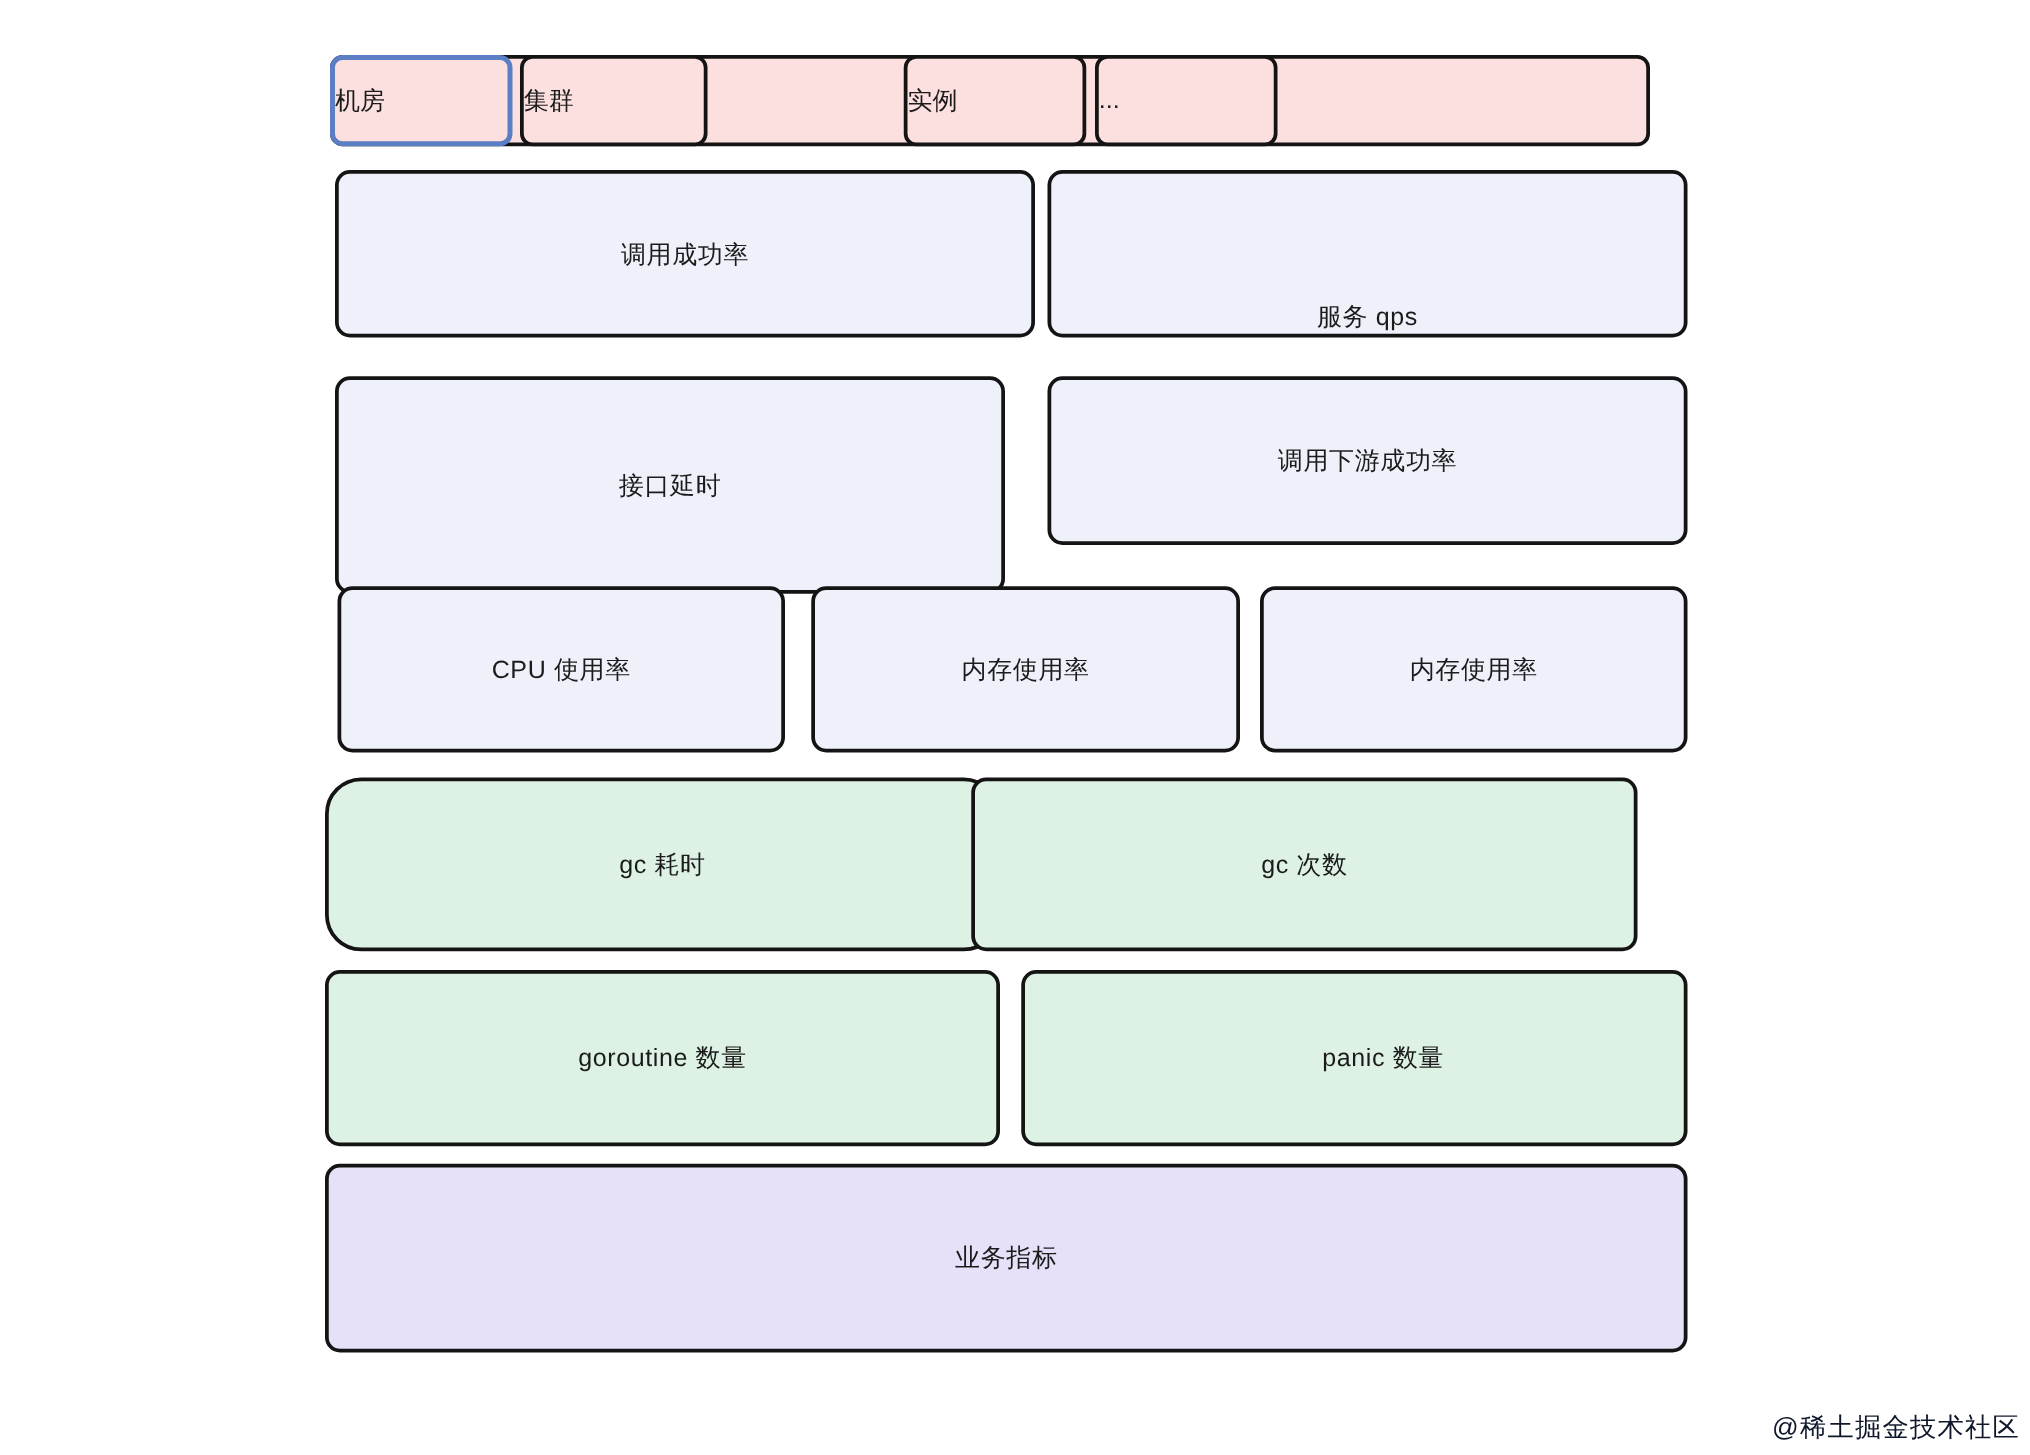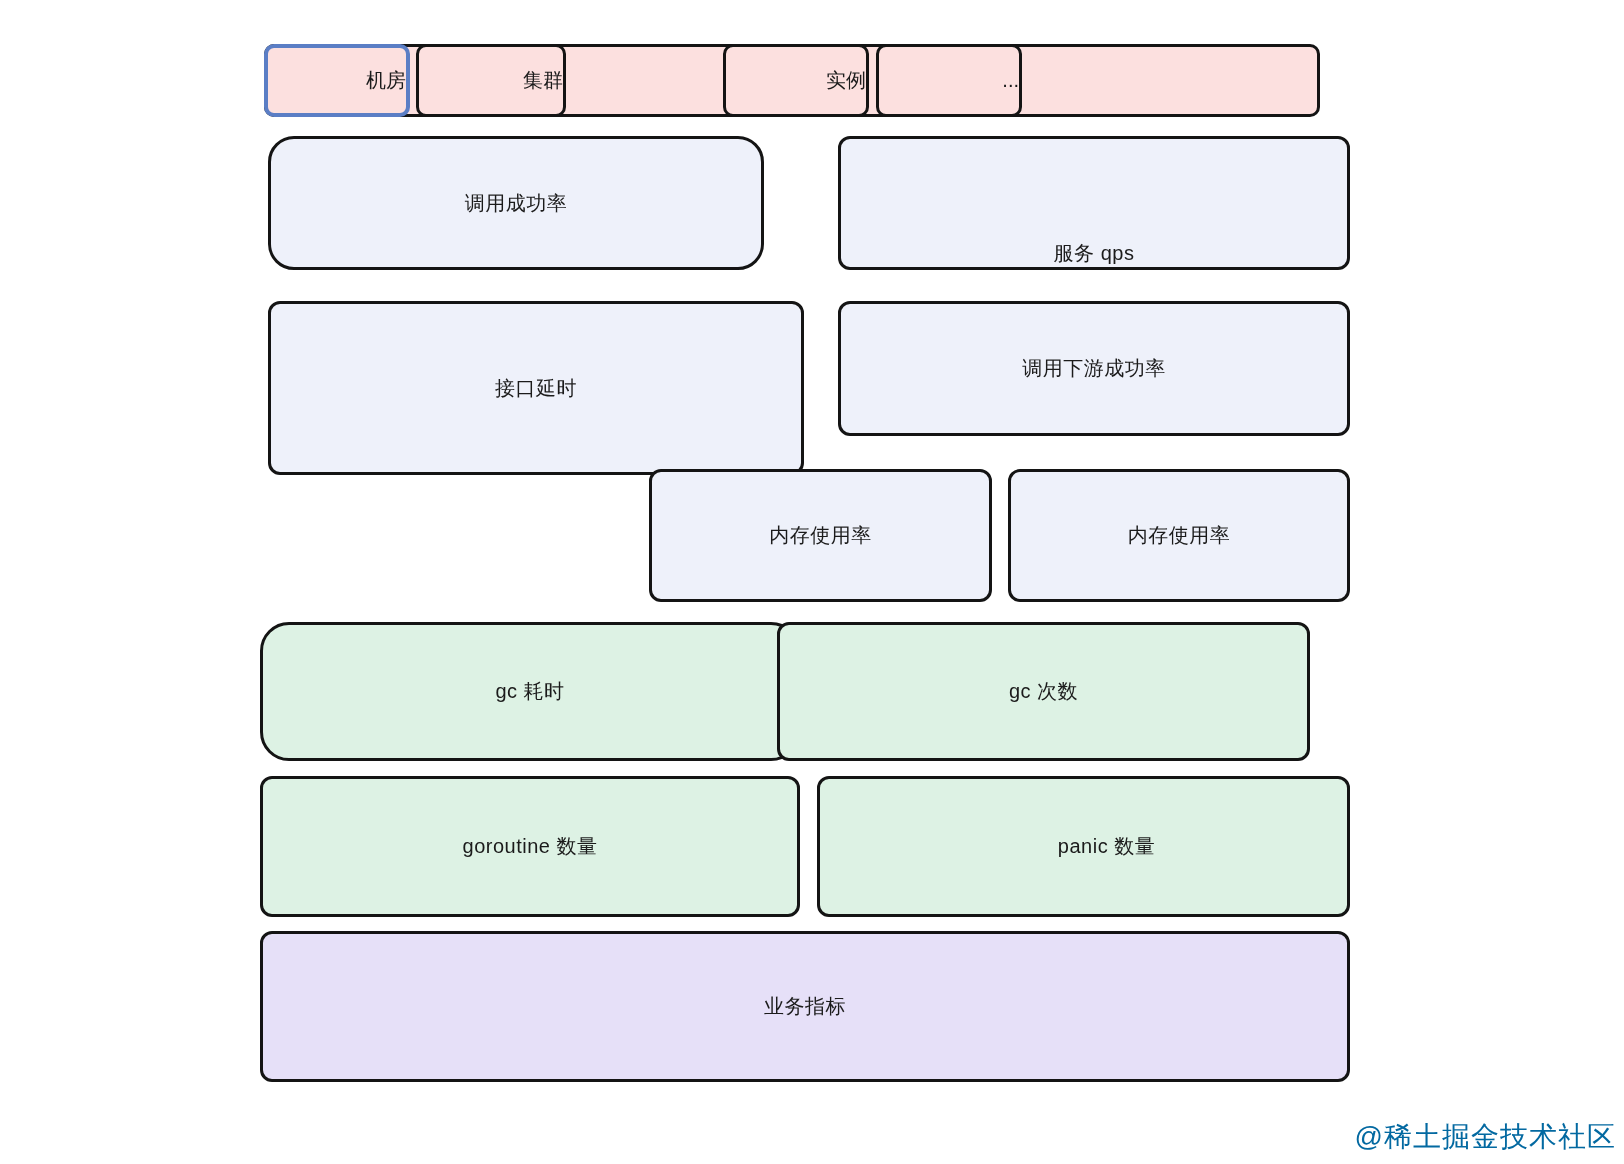--- a/index.html
+++ b/index.html
@@ -40,36 +40,36 @@
   .tab {
     position: absolute;
     box-sizing: border-box;
     top: 44px;
     width: 146px; height: 73px;
     background: #fce0df;
     border: 3px solid #141414;
     border-radius: 10px;
     display: flex;
     align-items: center;
-    justify-content: flex-end;
+    justify-content: flex-start;
     font-size: 20px;
     cursor: pointer;
   }
   .tab.selected {
     border: 4px solid #5b7ec5;
   }
   .metric   { background: #eef1fa; }
   .runtime  { background: #ddf2e4; }
   .business { background: #e6e0f8; }
   .watermark {
     position: absolute;
     right: 8px;
     bottom: 8px;
-    font-size: 28px;
-    color: #0369a1;
+    font-size: 21px;
+    color: #0f172a;
     letter-spacing: 1px;
   }
 </style>
 </head>
 <body>
 
 <div id="canvas">
 
   <div class="tabbar"></div>
 
@@ -79,34 +79,37 @@
   <div class="tab" style="left:416px; width:150px;">
     <span>集群</span>
   </div>
   <div class="tab" style="left:723px;">
     <span>实例</span>
   </div>
   <div class="tab" style="left:876px;">
     <span>...</span>
   </div>
 
-  <div class="box metric" style="left:268px; top:136px; width:496px; height:134px;border-radius:26px;">
+  <div class="box metric" style="left:268px; top:136px; width:560px; height:134px;">
     <span>调用成功率</span>
   </div>
   <div class="box metric" style="left:838px; top:136px; width:512px; height:134px;align-items:flex-end;">
     <span>服务 qps</span>
   </div>
 
   <div class="box metric" style="left:268px; top:301px; width:536px; height:174px;">
     <span>接口延时</span>
   </div>
   <div class="box metric" style="left:838px; top:301px; width:512px; height:135px;text-align:right;">
     <span>调用下游成功率</span>
   </div>
 
+  <div class="box metric" style="left:270px; top:469px; width:358px; height:133px;">
+    <span>CPU 使用率</span>
+  </div>
   <div class="box metric" style="left:649px; top:469px; width:343px; height:133px;">
     <span>内存使用率</span>
   </div>
   <div class="box metric" style="left:1008px; top:469px; width:342px; height:133px;">
     <span>内存使用率</span>
   </div>
 
   <div class="box runtime" style="left:260px; top:622px; width:540px; height:139px;border-radius:29px;">
     <span>gc 耗时</span>
   </div>

